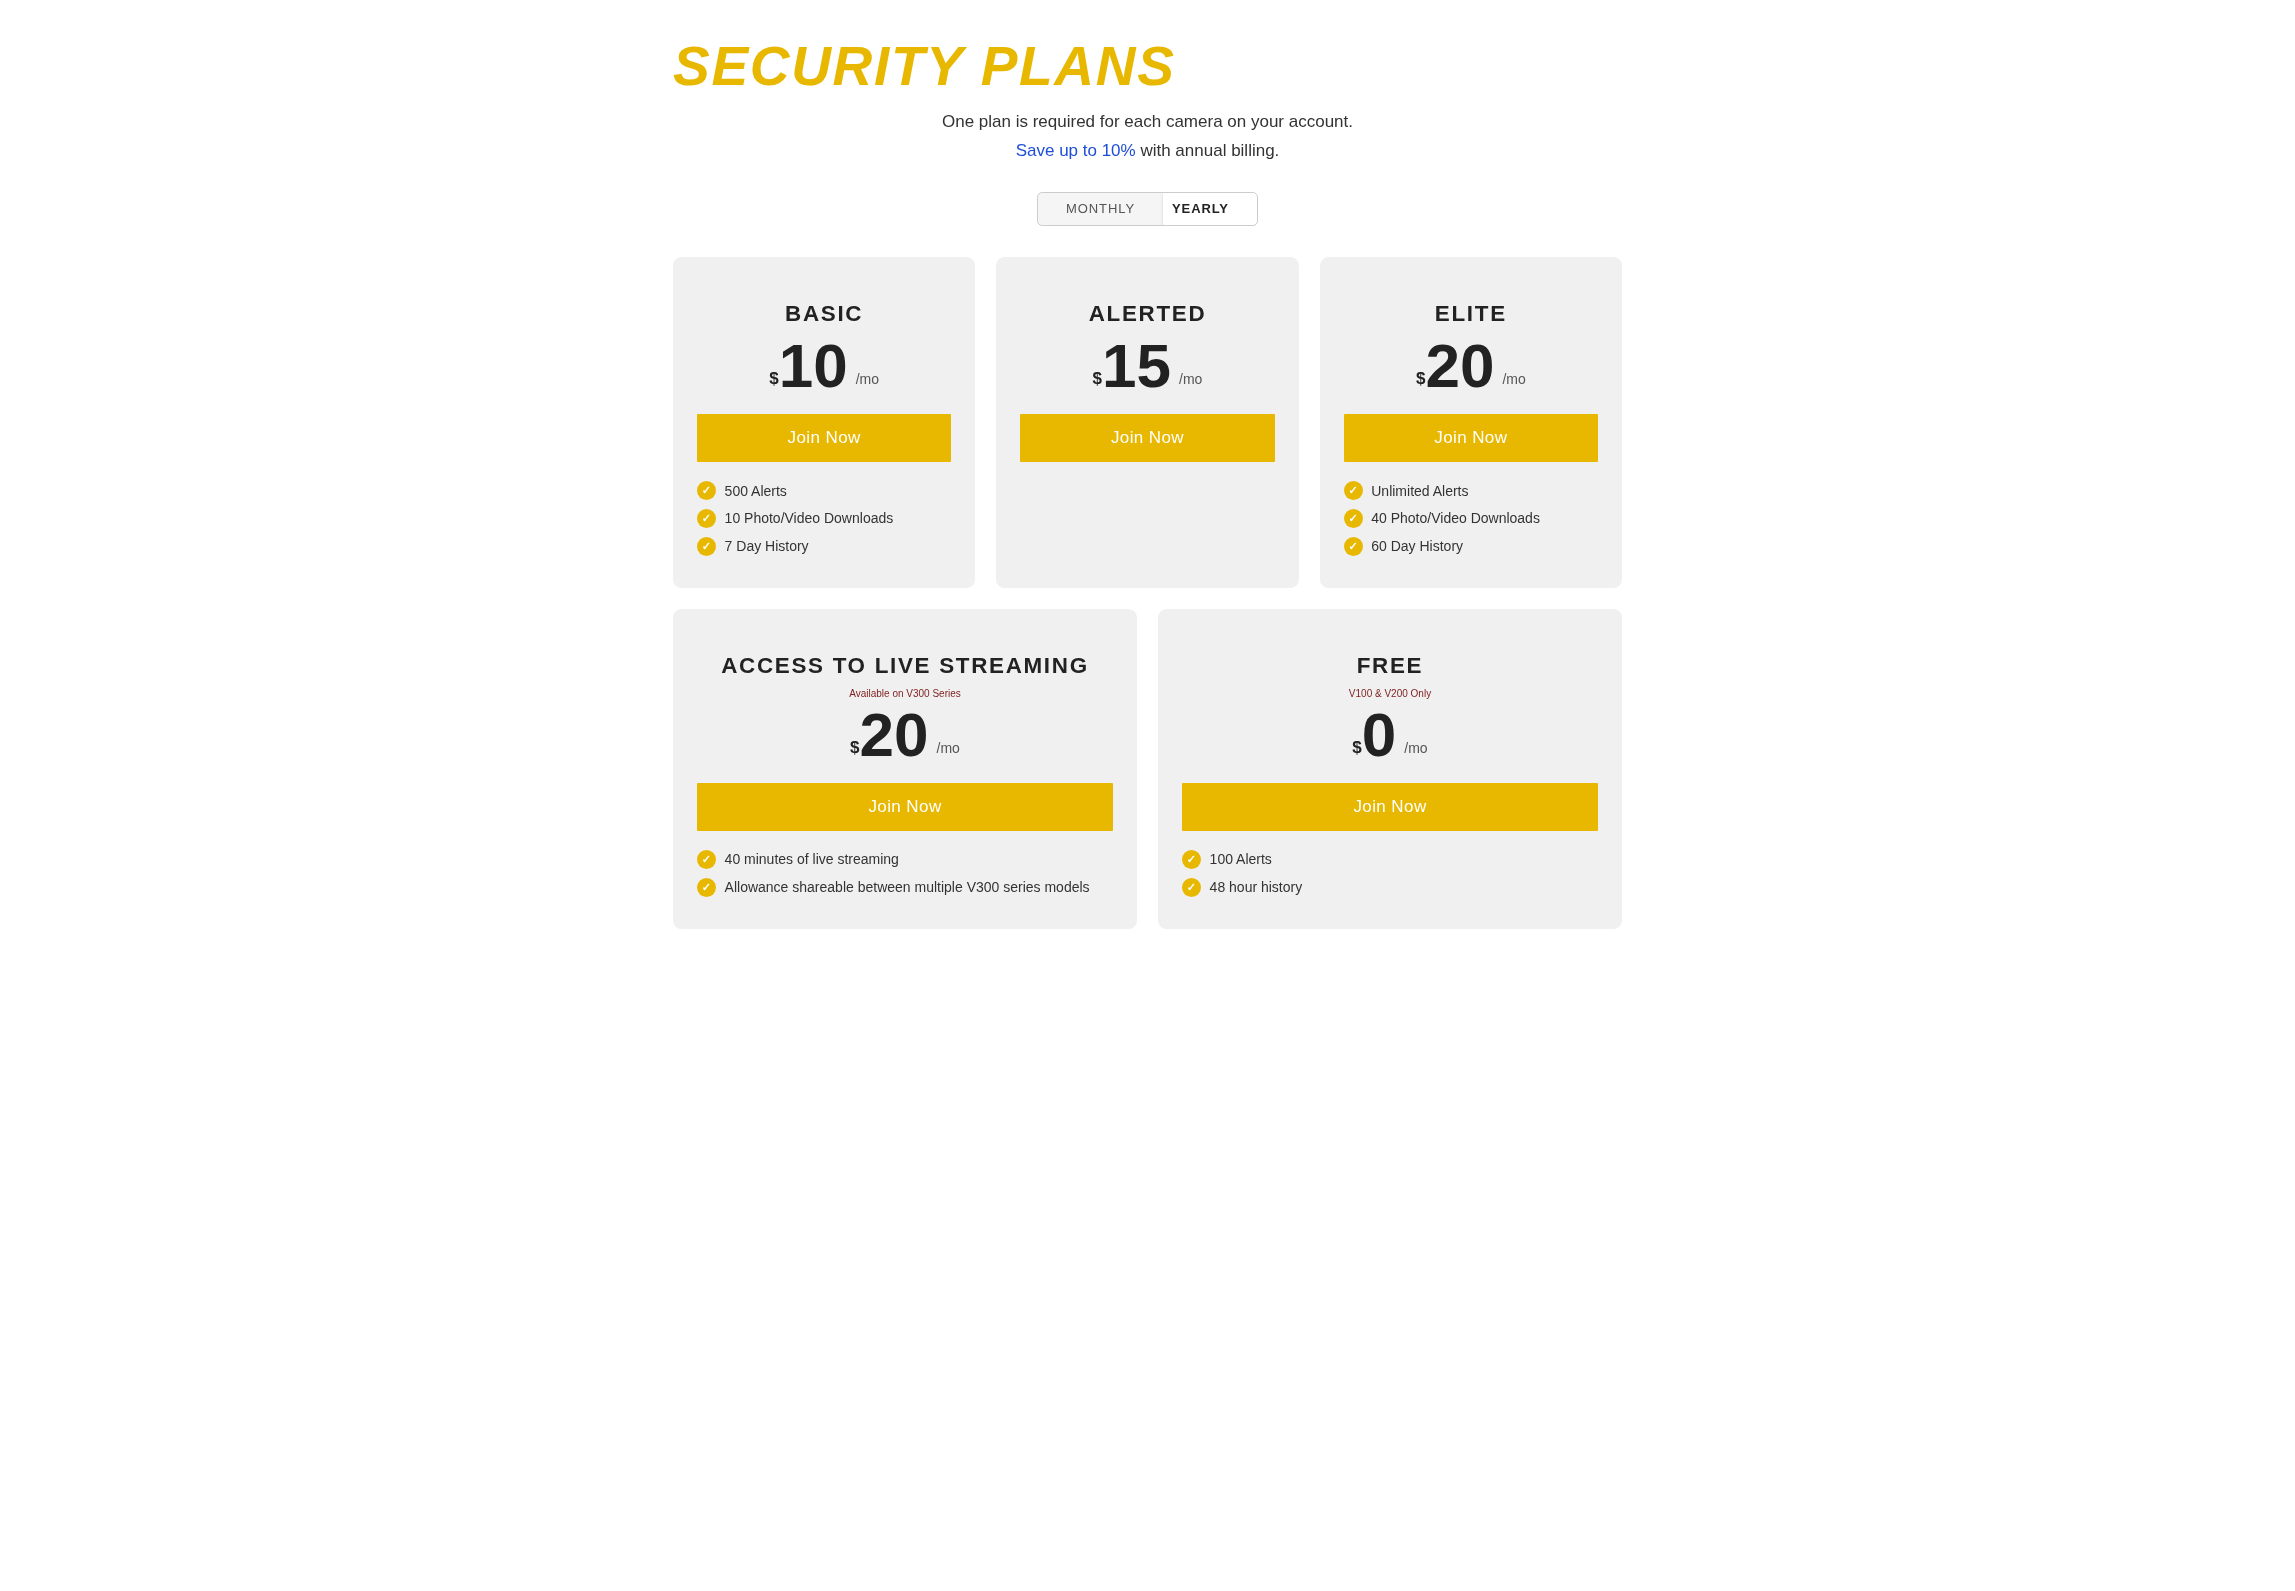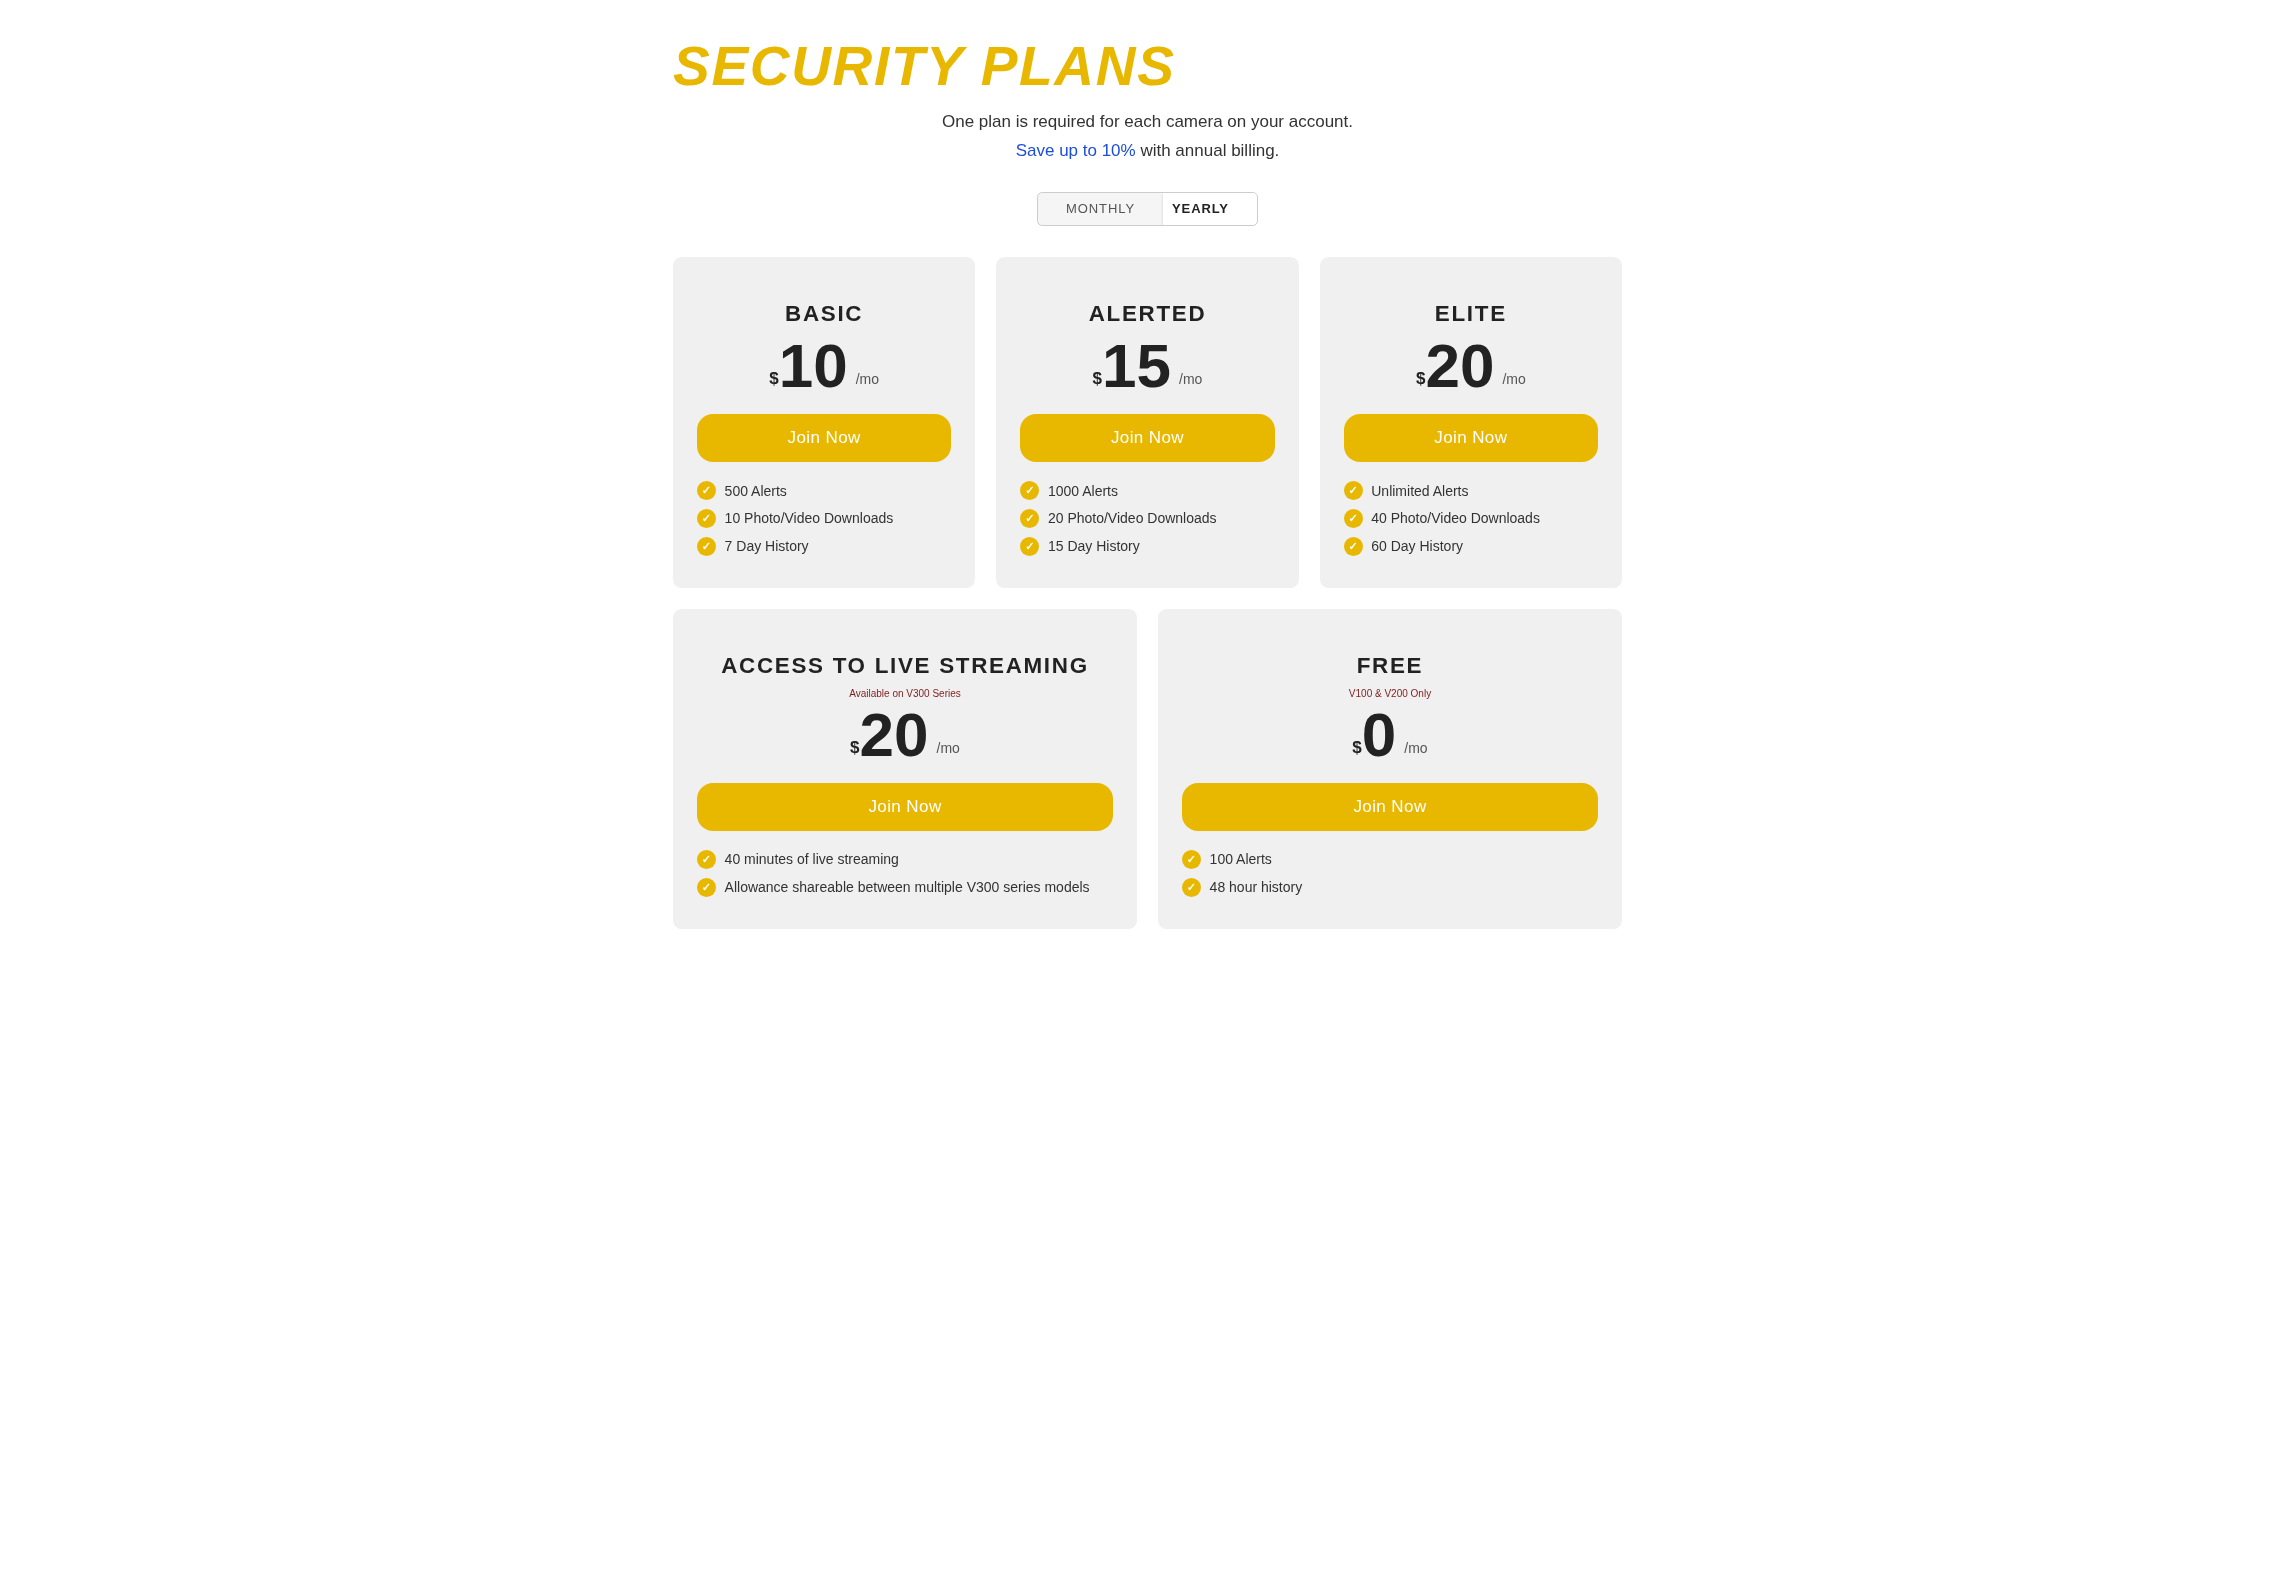--- a/index.html
+++ b/index.html
@@ -121,21 +121,21 @@
       color: #555;
       margin-bottom: 10.3px;
       margin-left: 8px;
     }
     .join-btn {
       display: block;
       width: 100%;
       background: #e8b800;
       color: #fff;
       border: none;
-      border-radius: 16px;
+      border-radius: 1px;
       padding: 14px;
       font-size: 17px;
       font-weight: 500;
       cursor: pointer;
       margin-bottom: 19px;
       letter-spacing: 0.4px;
     }
     .feature-list {
       list-style: none;
       padding: 0;
@@ -214,38 +214,20 @@
       </ul>
     </div>
       <div class="plan-card">
       <div class="plan-name">ALERTED</div>
       <div class="plan-price">
         <span class="price-dollar">$</span>
         <span class="price-amount">15</span>
         <span class="price-period">/mo</span>
       </div>
       <button class="join-btn">Join Now</button>
-      <ul class="feature-list">
-
-          <li class="feature-item">
-            <span class="check-icon"></span>
-            <span>1000 Alerts</span>
-          </li>
-
-          <li class="feature-item">
-            <span class="check-icon"></span>
-            <span>20 Photo/Video Downloads</span>
-          </li>
-
-          <li class="feature-item">
-            <span class="check-icon"></span>
-            <span>15 Day History</span>
-          </li>
-
-      </ul>
     </div>
       <div class="plan-card">
       <div class="plan-name">ELITE</div>
       <div class="plan-price">
         <span class="price-dollar">$</span>
         <span class="price-amount">20</span>
         <span class="price-period">/mo</span>
       </div>
       <button class="join-btn">Join Now</button>
       <ul class="feature-list">

